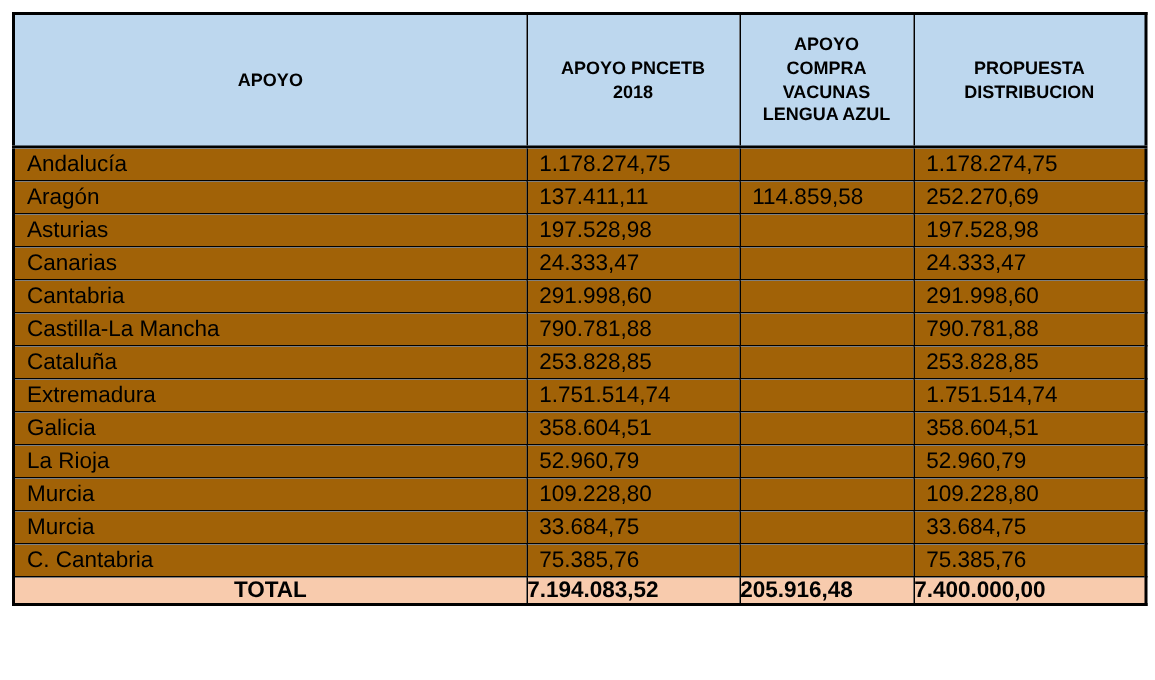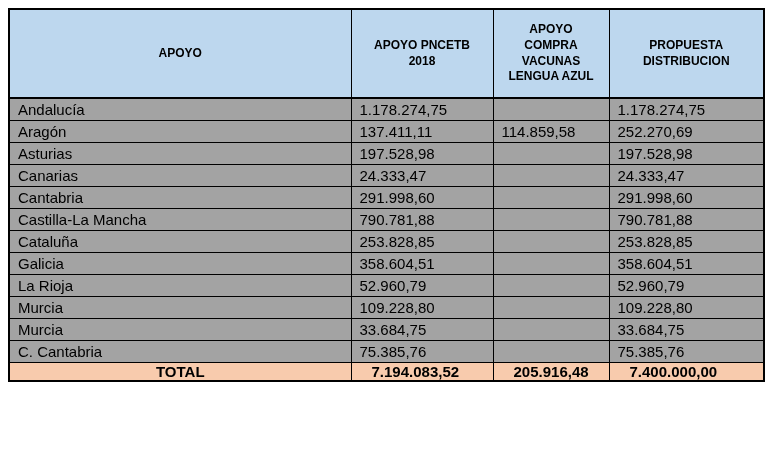--- a/index.html
+++ b/index.html
@@ -41,31 +41,31 @@
     padding: 12px 4px;
     border-bottom: 2px solid var(--border-color, #000);
   }
   
   .budget-table tbody td {
     height: 22px;
     font-size: 15px;
     line-height: 21px;
     padding: 0 8px;
     vertical-align: middle;
-    background: #a3a3a3;
+    background: #a16207;
   }
   .budget-table td.name-cell { text-align: left; }
   .budget-table td.num-cell  { }
   
   .budget-table tfoot td {
     background: var(--total-bg, #F8CBAD);
     height: 16px;
     font-size: 15px;
     font-weight: bold;
-    padding: 0 20px;
+    padding: 0 0;
     vertical-align: middle;
   }
   .budget-table tfoot td.total-label-cell { text-align: center; }
   .budget-table tfoot td.num-cell { }
 </style>
 </head>
 <body>
 
 <div class="page">
   <table class="budget-table">
@@ -125,20 +125,26 @@
           <td class="num-cell"></td>
           <td class="num-cell">790.781,88</td>
         </tr>
         <tr>
           <td class="name-cell">Cataluña</td>
           <td class="num-cell">253.828,85</td>
           <td class="num-cell"></td>
           <td class="num-cell">253.828,85</td>
         </tr>
         <tr>
+          <td class="name-cell">Extremadura</td>
+          <td class="num-cell">1.751.514,74</td>
+          <td class="num-cell"></td>
+          <td class="num-cell">1.751.514,74</td>
+        </tr>
+        <tr>
           <td class="name-cell">Galicia</td>
           <td class="num-cell">358.604,51</td>
           <td class="num-cell"></td>
           <td class="num-cell">358.604,51</td>
         </tr>
         <tr>
           <td class="name-cell">La Rioja</td>
           <td class="num-cell">52.960,79</td>
           <td class="num-cell"></td>
           <td class="num-cell">52.960,79</td>

